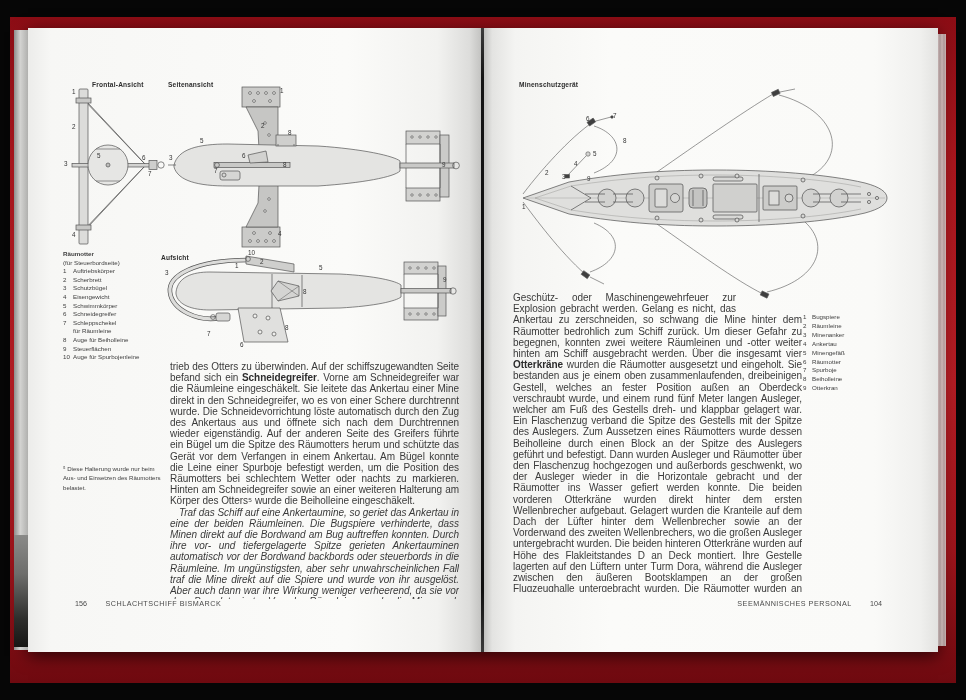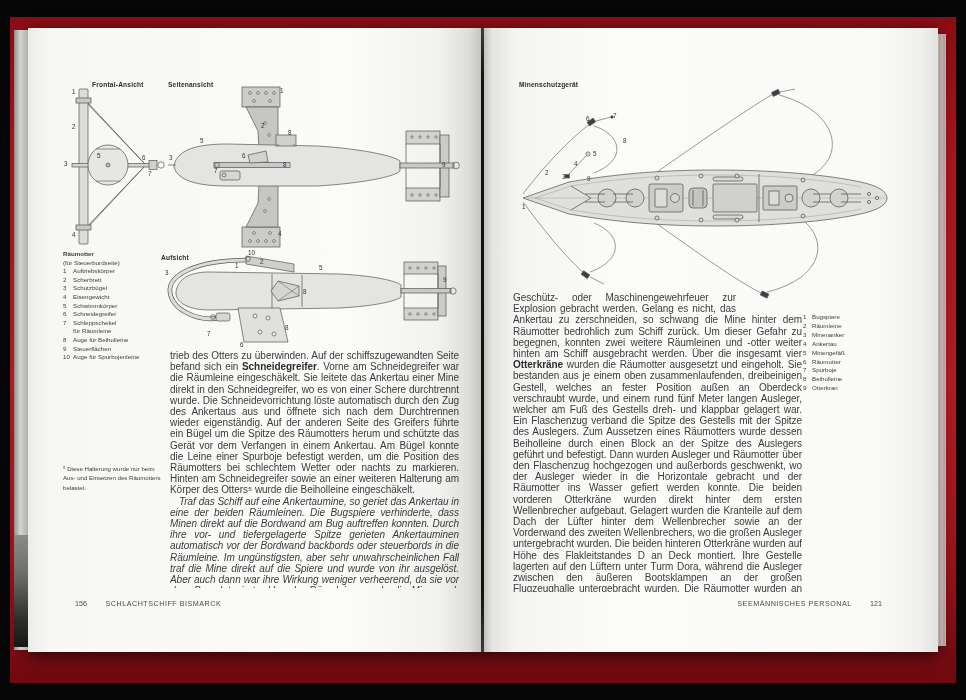--- a/index.html
+++ b/index.html
@@ -250,21 +250,21 @@
           </div>
           <div class="lrow">
             <span class="lnum">10</span>
             <span class="llab">Auge für Spurbojenleine</span>
           </div>
         </div>
     </div>
 
     <div class="abs footnote" style="left:63px; top:464px; width:100px;">⁵ Diese Halterung wurde nur beim Aus- und Einsetzen des Räumotters belastet.</div>
 
-    <div class="abs body" style="left:170px; top:350px; width:289px; height:238px;">
+    <div class="abs body" style="left:170px; top:361px; width:289px; height:238px;">
         <p>trieb des Otters zu überwinden. Auf der schiffszugewandten Seite befand sich ein <b>Schneidegreifer</b>. Vorne am Schneidegreifer war die Räumleine eingeschäkelt. Sie leitete das Ankertau einer Mine direkt in den Schneidegreifer, wo es von einer Schere durchtrennt wurde. Die Schneidevorrichtung löste automatisch durch den Zug des Ankertaus aus und öffnete sich nach dem Durchtrennen wieder eigenständig. Auf der anderen Seite des Greifers führte ein Bügel um die Spitze des Räumotters herum und schützte das Gerät vor dem Verfangen in einem Ankertau. Am Bügel konnte die Leine einer Spurboje befestigt werden, um die Position des Räumotters bei schlechtem Wetter oder nachts zu markieren. Hinten am Schneidegreifer sowie an einer weiteren Halterung am Körper des Otters⁵ wurde die Beiholleine eingeschäkelt.</p>
         <p class="indent">Traf das Schiff auf eine Ankertaumine, so geriet das Ankertau in eine der beiden Räumleinen. Die Bugspiere verhinderte, dass Minen direkt auf die Bordwand am Bug auftreffen konnten. Durch ihre vor- und tiefergelagerte Spitze gerieten Ankertauminen automatisch vor der Bordwand backbords oder steuerbords in die Räumleine. Im ungünstigsten, aber sehr unwahrscheinlichen Fall traf die Mine direkt auf die Spiere und wurde von ihr ausgelöst. Aber auch dann war ihre Wirkung weniger verheerend, da sie vor dem Bug detonierte. Von der Räumleine wurde die Mine nach außen vom Schiff weg bis in den Schneidegreifer des Räumotters gedrängt. Der Schneidegreifer durchtrennte das Ankertau und die Mine stieg an die Oberfläche. Dort konnte sie mit</p>
       </div>
 
     <div class="abs footer" style="left:75px; top:599px;">
       <span class="pn">156</span>
       <span style="margin-left:16px;">SCHLACHTSCHIFF BISMARCK</span>
     </div>
 
     <div class="abs heading" style="left:519px; top:81px;">Minenschutzgerät</div>
@@ -398,17 +398,17 @@
           </div>
           <div class="lrow">
             <span class="lnum">9</span>
             <span class="llab">Otterkran</span>
           </div>
         </div>
     </div>
 
     <div class="abs footer" style="left:640px; top:599px; width:242px; text-align:right;">
       <span>SEEMÄNNISCHES PERSONAL</span>
-      <span class="pn" style="margin-left:16px;">121</span>
+      <span class="pn" style="margin-left:16px;">104</span>
     </div>
 
   </div>
 </div>
 
 </body></html>

